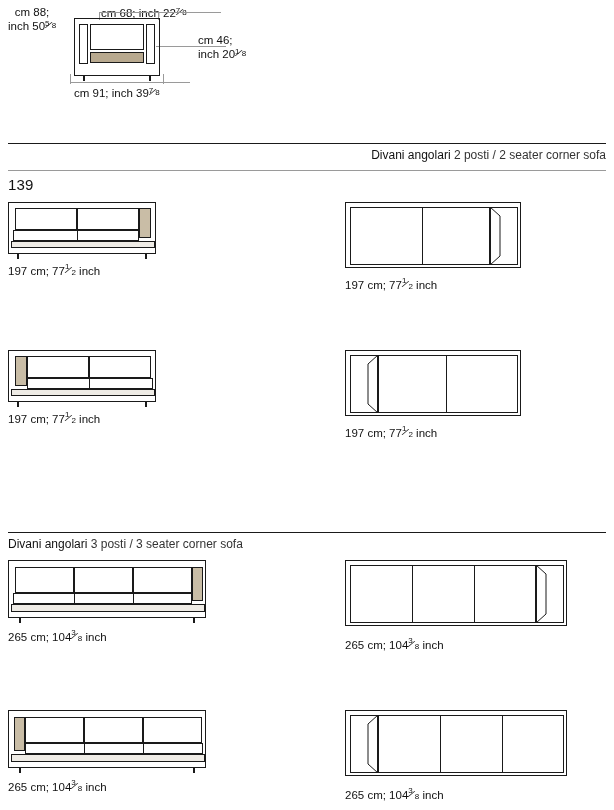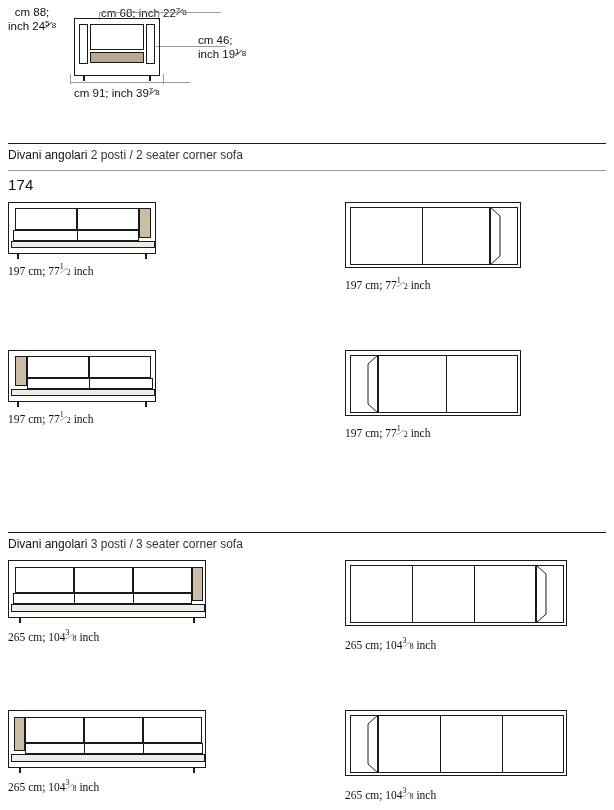--- a/index.html
+++ b/index.html
@@ -180,21 +180,20 @@
   }
   .frac .s {
     position: absolute;
     left: 3px; top: 0px;
     font-size: 11px;
     transform: rotate(18deg);
   }
 
   .drawing {
     position: relative;
-    font-family: Liberation Serif, serif;
   }
   .col-left { position: absolute; left: 0; }
   .col-right { position: absolute; left: 337px; }
 
   
   .sofa {
     position: relative;
     border: 1px solid #1a1a1a;
     box-sizing: border-box;
     background: #fff;
@@ -252,31 +251,31 @@
 </head>
 <body>
 
 <div class="page">
 
   <div class="topblock">
 
     <div class="dim-text dim-left">
       <div>cm 88;</div>
       <div>
-        <span>inch 24</span><span class="frac"><span class="n">5</span><span class="s">⁄</span><span class="d">8</span></span>
+        <span>inch 50</span><span class="frac"><span class="n">5</span><span class="s">⁄</span><span class="d">8</span></span>
       </div>
     </div>
 
     <div class="dim-text dim-top">
       <span>cm 68; inch 22</span><span class="frac"><span class="n">7</span><span class="s">⁄</span><span class="d">8</span></span>
     </div>
 
     <div class="dim-text dim-right">
       <div>cm 46;</div>
-      <div><span>inch 19</span><span class="frac"><span class="n">1</span><span class="s">⁄</span><span class="d">8</span></span></div>
+      <div><span>inch 20</span><span class="frac"><span class="n">1</span><span class="s">⁄</span><span class="d">8</span></span></div>
     </div>
 
     <div class="dim-text dim-bottom">
       <span>cm 91; inch 39</span><span class="frac"><span class="n">7</span><span class="s">⁄</span><span class="d">8</span></span>
     </div>
 
     <div class="gl gl-h" style="left:99px; top:12px; width:122px;"></div>
     <div class="gl gl-v" style="left:99px; top:12px; height:8px;"></div>
     <div class="gl gl-v" style="left:158px; top:12px; height:8px;"></div>
     <div class="gl gl-h" style="left:156px; top:46px; width:70px;"></div>
@@ -288,30 +287,30 @@
       <div class="outer"></div>
       <div class="armL"></div>
       <div class="armR"></div>
       <div class="back"></div>
       <div class="seat"></div>
       <div class="legL"></div>
       <div class="legR"></div>
     </div>
   </div>
 
-  <div class="section" style="top:143px;">
+  <div class="section" style="top:143px;text-align:right;">
     <div class="section-head">
       <span class="bold">Divani angolari</span>
       <span class="light">2 posti / 2 seater corner sofa</span>
     </div>
   </div>
 
   <div class="item" style="top:170px;">
     <div class="item-rule"></div>
-    <div class="item-code">174</div>
+    <div class="item-code">139</div>
   </div>
 
   <div class="item" style="top:202px; height:80px;">
     <div class="drawing" style="height:80px;">
 
       <div class="col-left">
         <div class="sofa" style="width:148px; height:52px;">
           <div class="cushion" style="left:6px; top:5px; width:62px; height:22px;"></div>
           <div class="cushion" style="left:68px; top:5px; width:62px; height:22px;"></div>
           <div class="armpad" style="left:130px; top:5px; width:12px; height:30px;"></div>

